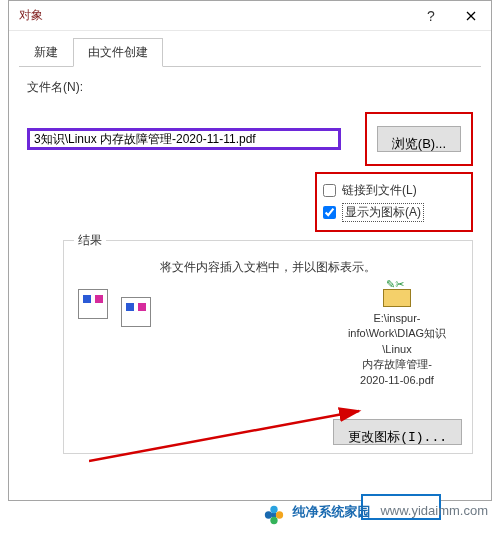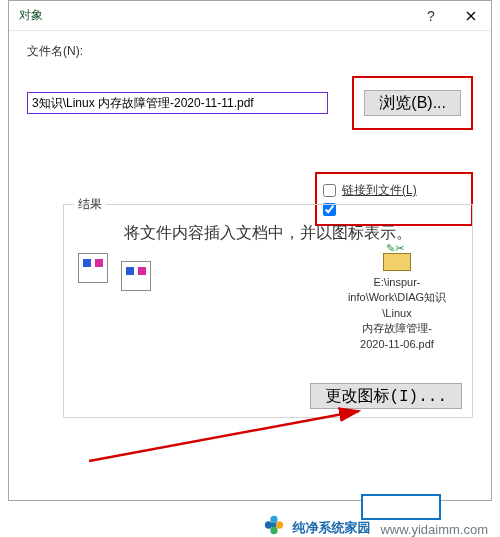--- a/index.html
+++ b/index.html
@@ -19,21 +19,21 @@
   background: #fff;
 }
 .titlebar {
   height: 30px;
   display: flex;
   align-items: center;
   padding: 0 0 0 10px;
   font-size: 12px;
   border-bottom: 1px solid #e8e8e8;
 }
-.titlebar .title { flex: 1; color: #14532d; }
+.titlebar .title { flex: 1; color: #7f1d1d; }
 .titlebar .btn {
   width: 40px; height: 29px;
   display: flex; align-items: center; justify-content: center;
   color: #333; font-size: 14px;
 }
 .titlebar .btn svg { width: 10px; height: 10px; }
 .tabs {
   display: flex;
   gap: 0;
   border-bottom: 1px solid #c9c9c9;
@@ -54,50 +54,50 @@
 }
 .body { padding: 12px 18px 0 18px; font-size: 12px; color: #333; }
 .label { margin-bottom: 16px; }
 .file-row {
   display: flex; align-items: center; gap: 24px;
   margin-bottom: 6px;
 }
 .file-input {
   flex: 1;
   height: 22px;
-  border: 1px solid #6d28d9;
+  border: 3px solid #6d28d9;
   padding: 2px 4px;
   font-size: 12px;
   font-family: inherit;
   color: #000;
   background: #fff;
 }
 .browse-wrap {
   border: 2px solid #d40000;
   padding: 12px 10px;
 }
 .btn-std {
   height: 26px;
-  padding: 0 14px;
+  padding: 8px 14px;
   background: #e1e1e1;
   border: 1px solid #adadad;
-  font-size: 16px;
+  font-size: 13px;
   font-family: inherit;
   cursor: pointer;
 }
 .options {
   border: 2px solid #d40000;
   width: 158px;
   position: absolute;
   right: 18px;
   top: 171px;
   padding: 6px 6px;
   font-size: 12px;
 }
-.opt { display: flex; align-items: center; gap: 6px; padding: 2px 0; text-decoration: underline; }
+.opt { display: flex; align-items: center; gap: 6px; padding: 2px 0; }
 .opt input { width: 13px; height: 13px; }
 .opt .dotted {
   border: 1px dotted #555;
   padding: 0 2px;
 }
 .group {
   margin-top: 74px;
   border: 1px solid #d4d4d4;
   position: relative;
   height: 214px;
@@ -109,21 +109,21 @@
   top: -9px;
   left: 10px;
   background: #fff;
   padding: 0 4px;
   font-size: 12px;
   color: #333;
 }
 .desc {
   text-align: center;
   padding-top: 10px;
-  font-size: 16px;
+  font-size: 12px;
 }
 .left-icons {
   position: absolute;
   left: 14px;
   top: 48px;
 }
 .left-icons .docicon {
   width: 30px; height: 30px;
   border: 1px solid #888;
   background: #fff;
@@ -191,21 +191,21 @@
   width: 80px; height: 26px;
   border: 2px solid #1073c6;
   background: #fff;
 }
 .footer {
   position: absolute;
   left: 0; bottom: 0;
   width: 500px;
   height: 34px;
   display: flex;
-  align-items: flex-end;
+  align-items: flex-start;
   justify-content: flex-end;
   padding: 0 12px;
   font-size: 13px;
   color: #1a6ab0;
   gap: 6px;
 }
 .footer .sitelogo {
   width: 24px; height: 24px;
   display: flex; align-items: center; justify-content: center;
 }
@@ -220,37 +220,42 @@
     <span class="title">对象</span>
     <div class="btn">?</div>
     <div class="btn">
       <svg viewBox="0 0 10 10">
           <line x1="1" y1="1" x2="9" y2="9" stroke="#000" stroke-width="1.2"></line>
           <line x1="9" y1="1" x2="1" y2="9" stroke="#000" stroke-width="1.2"></line>
         </svg>
     </div>
   </div>
 
+  <div class="tabs">
+    <div class="tab">新建</div>
+    <div class="tab active">由文件创建</div>
+  </div>
 
   <div class="body">
     <div class="label">文件名(N):</div>
     <div class="file-row">
       <input class="file-input" value="3知识\Linux 内存故障管理-2020-11-11.pdf" style="">
       <div class="browse-wrap">
         <button class="btn-std">浏览(B)...</button>
       </div>
     </div>
 
     <div class="options">
       <label class="opt">
         <input type="checkbox" style="">
         <span>链接到文件(L)</span>
       </label>
       <label class="opt">
         <input type="checkbox" checked="" style="">
+        <span class="dotted">显示为图标(A)</span>
       </label>
     </div>
 
     <div class="group">
       <span class="group-title">结果</span>
       <div class="desc">将文件内容插入文档中，并以图标表示。</div>
 
       <div class="left-icons">
         <span class="docicon"></span>
         <span class="docicon docicon2"></span>

